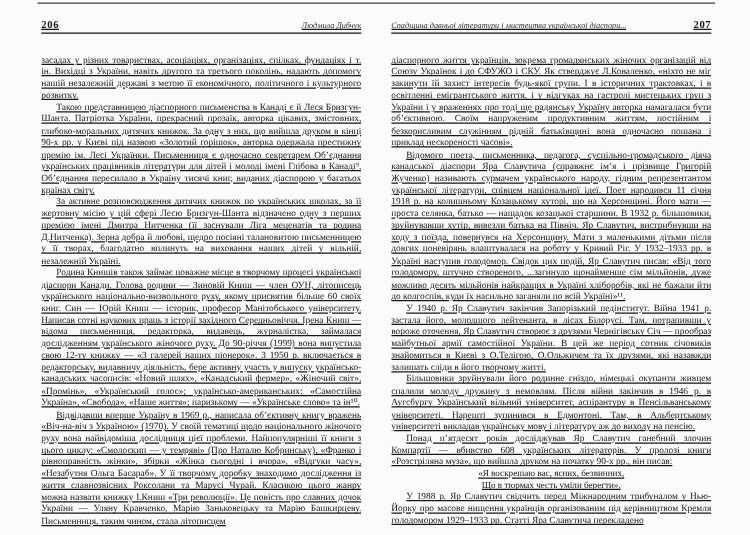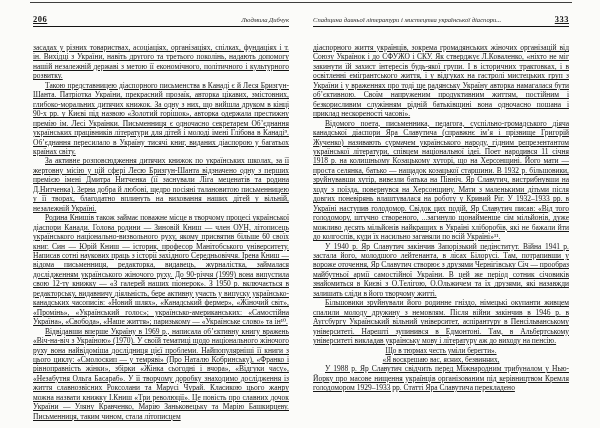--- a/index.html
+++ b/index.html
@@ -82,28 +82,29 @@
         <p class="para indent">Такою представницею діаспорного письменства в Канаді є й Леся Бризгун-Шанта. Патріотка України, прекрасний прозаїк, авторка цікавих, змістовних, глибоко-моральних дитячих книжок. За одну з них, що вийшла друком в кінці 90-х рр. у Києві під назвою «Золотий горішок», авторка одержала престижну премію ім. Лесі Українки. Письменниця є одночасно секретарем Об’єднання українських працівників літератури для дітей і молоді імені Глібова в Канаді⁹. Об’єднання пересилало в Україну тисячі книг, виданих діаспорою у багатьох країнах світу.</p>
         <p class="para indent">За активне розповсюдження дитячих книжок по українських школах, за її жертовну місію у цій сфері Лесю Бризгун-Шанта відзначено одну з перших премією імені Дмитра Нитченка (її заснували Ліга меценатів та родина Д.Нитченка). Зерна добра й любові, щедро посіяні талановитою письменницею у її творах, благодатно вплинуть на виховання наших дітей у вільній, незалежній Україні.</p>
         <p class="para indent">Родина Книшів також займає поважне місце в творчому процесі української діаспори Канади. Голова родини — Зиновій Книш — член ОУН, літописець українського національно-визвольного руху, якому присвятив більше 60 своїх книг. Син — Юрій Книш — історик, професор Манітобського університету. Написав сотні наукових праць з історії західного Середньовіччя. Ірена Книш — відома письменниця, редакторка, видавець, журналістка, займалася дослідженням українського жіночого руху. До 90-річчя (1999) вона випустила свою 12-ту книжку — «З галерей наших піонерок». З 1950 р. включається в редакторську, видавничу діяльність, бере активну участь у випуску українсько-канадських часописів: «Новий шлях», «Канадський фермер», «Жіночий світ», «Промінь», «Український голос»; українсько-американських: «Самостійна Україна», «Свобода», «Наше життя»; паризькому — «Українське слово» та ін¹⁰.</p>
         <p class="para indent">Відвідавши вперше Україну в 1969 р., написала об’єктивну книгу вражень «Віч-на-віч з Україною» (1970). У своїй тематиці щодо національного жіночого руху вона найвідоміша дослідниця цієї проблеми. Найпопулярніші її книги з цього циклу: «Смолоскип — у темряві» (Про Наталю Кобринську), «Франко і рівноправність жінки», збірки «Жінка сьогодні і вчора», «Відгуки часу», «Незабутня Ольга Басараб». У її творчому доробку знаходимо дослідження із життя славнозвісних Роксолани та Марусі Чурай. Класикою цього жанру можна назвати книжку І.Книш «Три революції». Це повість про славних дочок України — Уляну Кравченко, Марію Заньковецьку та Марію Башкирцеву. Письменниця, таким чином, стала літописцем</p>
       </div>
   </div>
 
   <div class="page">
     <div class="pagehead">
       <span class="runhead">Спадщина давньої літератури і мистецтва української діаспори...</span>
-      <span class="pagenum">333</span>
+      <span class="pagenum">207</span>
     </div>
     <div class="page-body">
         <p class="para">діаспорного життя українців, зокрема громадянських жіночих організацій від Союзу Українок і до СФУЖО і СКУ. Як стверджує Л.Коваленко, «ніхто не міг закинути їй захист інтересів будь-якої групи. І в історичних трактовках, і в освітленні емігрантського життя, і у відгуках на гастролі мистецьких груп з України і у враженнях про тоді ще радянську Україну авторка намагалася бути об’єктивною. Своїм напруженим продуктивним життям, постійним і безкорисливим служінням рідній батьківщині вона одночасно пошана і приклад нескореності часові».</p>
         <p class="para indent">Відомого поета, письменника, педагога, суспільно-громадського діяча канадської діаспори Яра Славутича (справжнє ім’я і прізвище Григорій Жученко) називають сурмачем українського народу, гідним репрезентантом української літератури, співцем національної ідеї. Поет народився 11 січня 1918 р. на колишньому Козацькому хуторі, що на Херсонщині. Його мати — проста селянка, батько — нащадок козацької старшини. В 1932 р. більшовики, зруйнувавши хутір, вивезли батька на Північ. Яр Славутич, вистрибнувши на ходу з поїзда, повернувся на Херсонщину. Мати з маленькими дітьми після довгих поневірянь влаштувалася на роботу у Кривий Ріг. У 1932–1933 рр. в Україні наступив голодомор. Свідок цих подій, Яр Славутич писав: «Від того голодомору, штучно створеного, ...загинуло щонайменше сім мільйонів, дуже можливо десять мільйонів найкращих в Україні хліборобів, які не бажали йти до колгоспів, куди їх насильно заганяли по всій Україні»¹¹.</p>
         <p class="para indent">У 1940 р. Яр Славутич закінчив Запорізький педінститут. Війна 1941 р. застала його, молодшого лейтенанта, в лісах Білорусі. Там, потрапивши у вороже оточення, Яр Славутич створює з друзями Чернігівську Січ — прообраз майбутньої армії самостійної України. В цей же період сотник січовиків знайомиться в Києві з О.Телігою, О.Ольжичем та їх друзями, які назавжди залишать сліди в його творчому житті.</p>
         <p class="para indent">Більшовики зруйнували його родинне гніздо, німецькі окупанти живцем спалили молоду дружину з немовлям. Після війни закінчив в 1946 р. в Аугсбургу Український вільний університет, аспірантуру в Пенсільванському університеті. Нарешті зупинився в Едмонтоні. Там, в Альбертському університеті викладав українську мову і літературу аж до виходу на пенсію.</p>
+        <p class="para indent">Понад п’ятдесят років досліджував Яр Славутич ганебний злочин Компартії — вбивство 608 українських літераторів. У пролозі книги «Розстріляна муза», що вийшла друком на початку 90-х рр., він писав:</p>
         <div class="verse">
+          <div>«Я воскрешаю вас, ясних, безвинних,</div>
           <div>Що в тюрмах честь уміли берегти».</div>
-          <div>«Я воскрешаю вас, ясних, безвинних,</div>
         </div>
         <p class="para indent">У 1988 р. Яр Славутич свідчить перед Міжнародним трибуналом у Нью-Йорку про масове нищення українців організованим під керівництвом Кремля голодомором 1929–1933 рр. Статті Яра Славутича перекладено</p>
       </div>
   </div>
 
 </div>
 
 </body></html>

